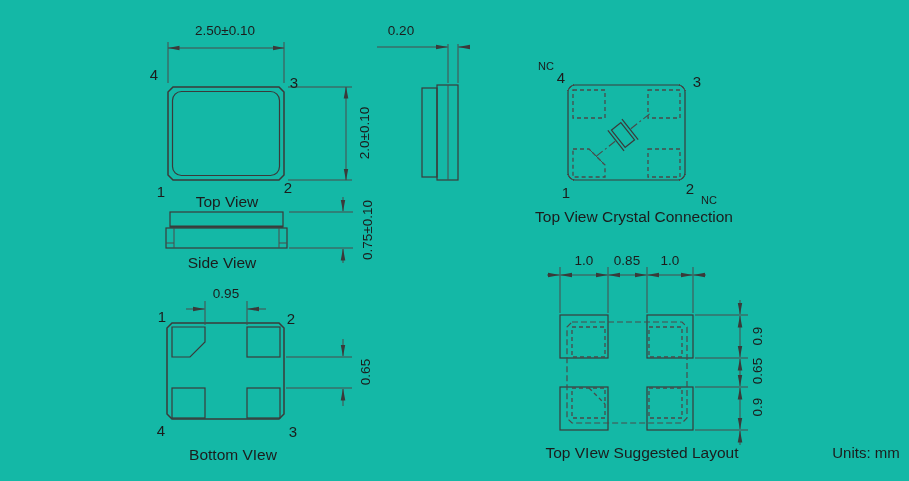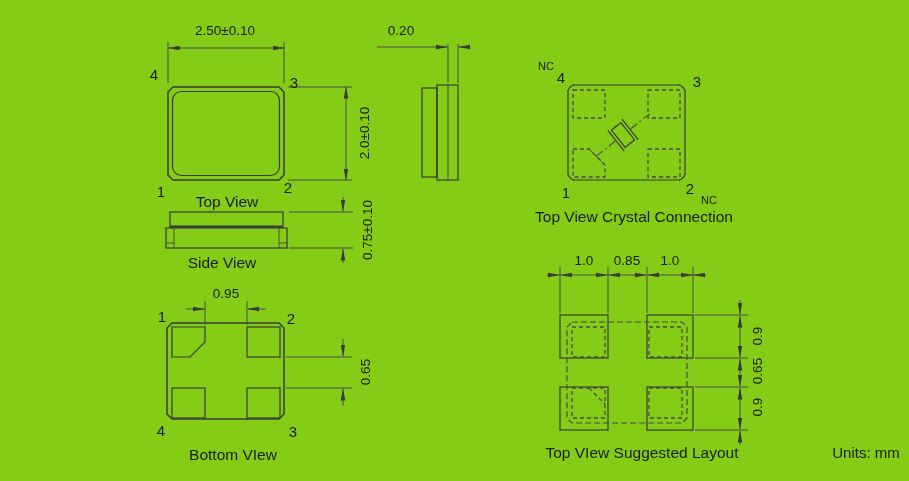--- a/index.html
+++ b/index.html
@@ -1,16 +1,16 @@
 <!DOCTYPE html>
 <html><head>
 <meta charset="utf-8">
 <style>
   html,body{margin:0;padding:0;background:#ffffff;}
-  .sheet{position:relative;width:909px;height:481px;background:#84cc16;overflow:hidden;}
+  .sheet{position:relative;width:909px;height:481px;background:#14b8a6;overflow:hidden;}
   svg{display:block;}
   svg text{font-family:"Liberation Sans","DejaVu Sans",sans-serif;fill:#1c1c1c;}
   .dim{font-size:13.5px;}
   .pin{font-size:15px;}
   .cap{font-size:15.5px;}
   .nc{font-size:11px;}
   .units{font-size:15px;}
   .outline{fill:none;stroke:#3a3a3a;stroke-width:1.5;}
   .outline2{fill:none;stroke:#3a3a3a;stroke-width:1.2;}
   .thin{fill:none;stroke:#4a4a4a;stroke-width:1;}

